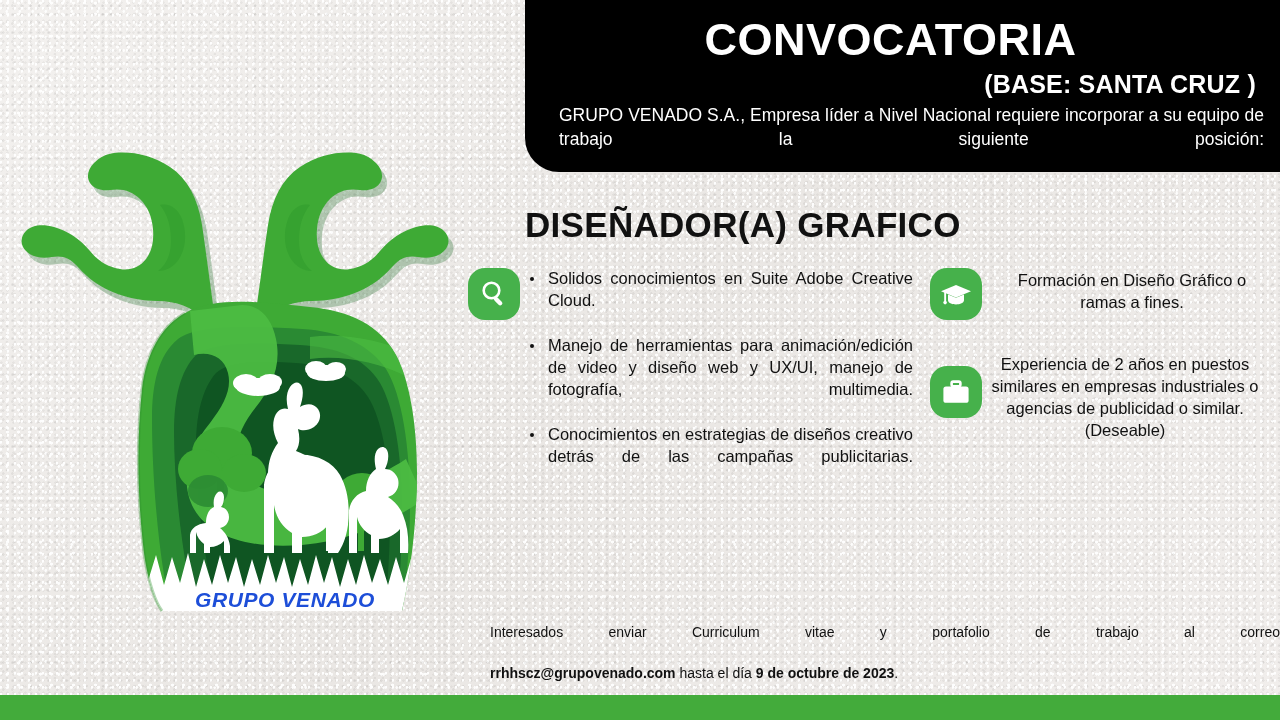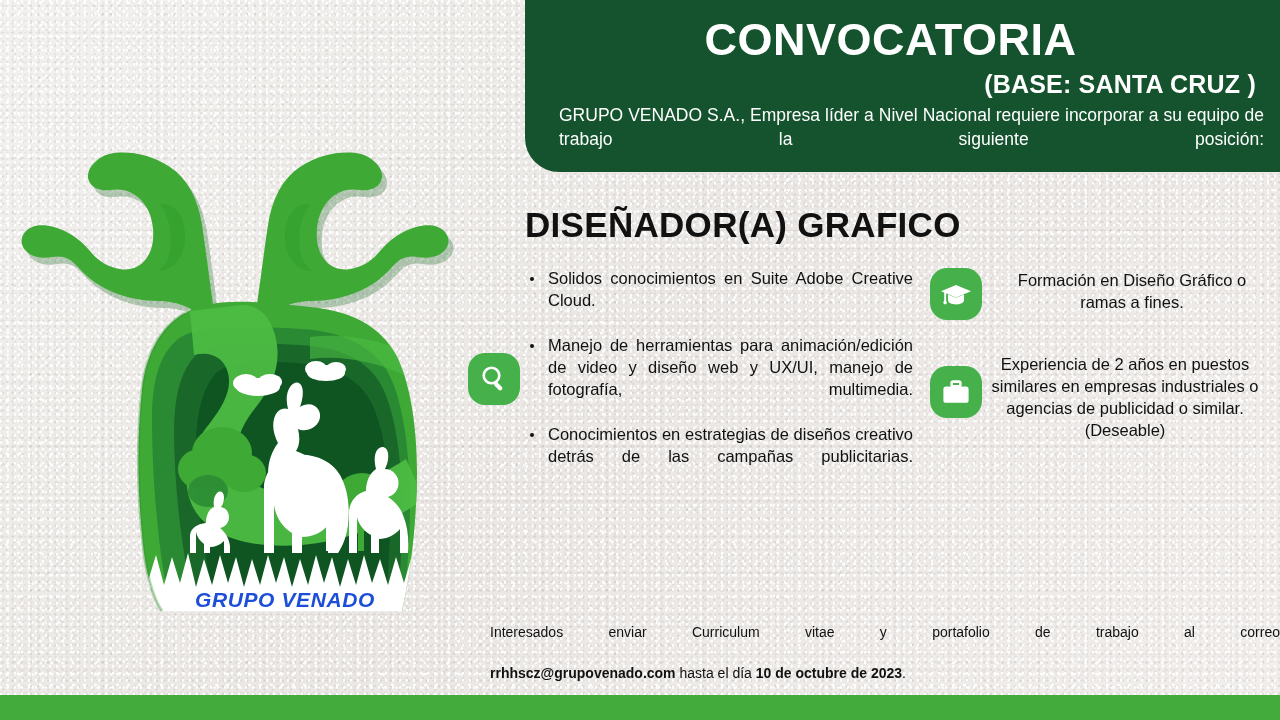--- a/index.html
+++ b/index.html
@@ -23,21 +23,21 @@
       radial-gradient(circle at 84% 76%, rgba(0,0,0,.05) 0 1px, rgba(0,0,0,0) 1.4px),
       radial-gradient(circle at 52% 88%, rgba(255,255,255,.85) 0 1.1px, rgba(0,0,0,0) 1.5px),
       radial-gradient(circle at 24% 44%, rgba(0,0,0,.045) 0 1px, rgba(0,0,0,0) 1.4px),
       linear-gradient(135deg,#f3f1ef 0%,#eae7e4 50%,#f1eeec 100%);
     background-size:7px 7px,9px 9px,11px 11px,8px 8px,13px 13px,6px 6px,100% 100%;
     opacity:1;
   }
   
   .banner{
     position:absolute;left:525px;top:0;width:755px;height:172px;
-    background:#14532d;
+    background:#000000;
     border-bottom-left-radius:34px;
     z-index:4;
   }
   .banner-title{
     position:absolute;left:0;right:24px;top:16px;
     text-align:center;
     color:#ffffff;font-size:45px;font-weight:bold;letter-spacing:.5px;
     line-height:1.05;
   }
   .banner-base{
@@ -68,21 +68,21 @@
   .col-right{
     position:absolute;left:930px;top:268px;width:340px;z-index:5;
   }
   .icon-badge{
     width:52px;height:52px;border-radius:17px;
     background:#46b14b;
     display:flex;align-items:center;justify-content:center;
     flex:0 0 52px;
   }
   .icon-badge svg{display:block;}
-  .req-row{display:flex;align-items:center;}
+  .req-row{display:flex;align-items:flex-start;}
   .bullets{
     margin:0;padding:0;list-style:none;
     flex:1 1 auto;
   }
   .bullets li{
     position:relative;
     padding-left:28px;
     font-size:16.5px;line-height:1.33;color:#111111;
     text-align:justify;text-justify:inter-word;
     margin-bottom:1px;
@@ -346,18 +346,18 @@
           <rect x="4.4" y="11.4" width="25.2" height="16.4" rx="2.6" fill="#ffffff"></rect>
         </svg>
       </div>
       <div class="right-text loose">Experiencia de 2 años en puestos similares en empresas industriales o agencias de publicidad o similar. (Deseable)</div>
     </div>
 
   </div>
 
   <div class="footer-text">
     <span class="ln j">Interesados enviar Curriculum vitae   y portafolio de trabajo al correo</span>
-    <span class="ln"><b>rrhhscz@grupovenado.com</b><span> hasta el día </span><b>10   de octubre de </b><b>2023</b><span>.</span></span>
+    <span class="ln"><b>rrhhscz@grupovenado.com</b><span> hasta el día </span><b>9   de octubre de </b><b>2023</b><span>.</span></span>
   </div>
 
   <div class="bottom-bar"></div>
 
 </div>
 
 </body></html>

